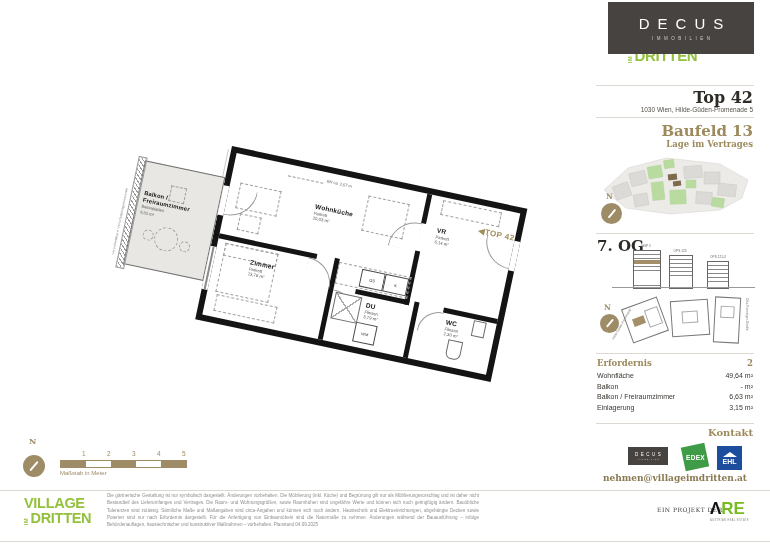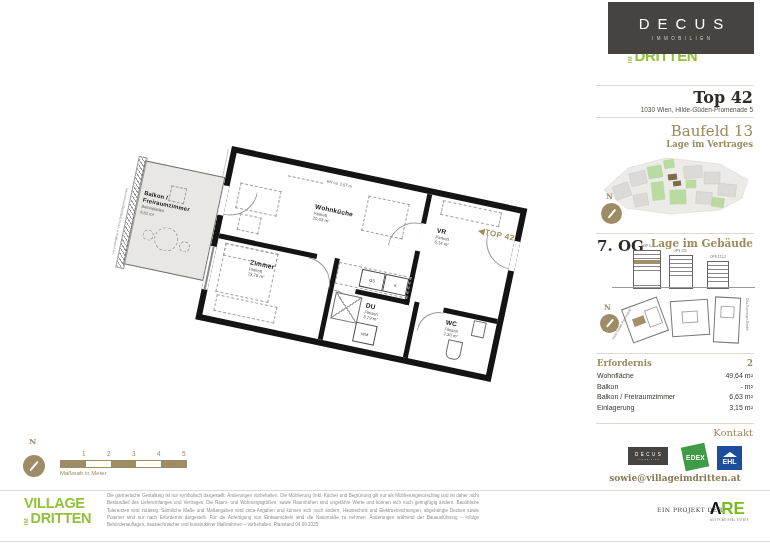--- a/index.html
+++ b/index.html
@@ -191,21 +191,21 @@
   <div class="decus-box">
     <div class="decus-name">DECUS</div>
     <div class="decus-sub">IMMOBILIEN</div>
   </div>
 
   <div class="side-hr" style="top:85px;"></div>
   <div class="abs serif" style="left:597px;top:88px;width:156px;text-align:right;font-size:16px;font-weight:bold;">Top 42</div>
   <div class="abs" style="left:597px;top:106px;width:156px;text-align:right;font-size:6.5px;color:#55514b;">1030 Wien, Hilde-Güden-Promenade 5</div>
 
   <div class="side-hr" style="top:117px;"></div>
-  <div class="abs serif gold" style="left:597px;top:122px;width:156px;text-align:right;font-size:15px;font-weight:normal;">Baufeld 13</div>
+  <div class="abs serif gold" style="left:597px;top:122px;width:156px;text-align:right;font-size:15px;font-weight:bold;">Baufeld 13</div>
   <div class="abs serif gold" style="left:597px;top:139px;width:156px;text-align:right;font-size:8.5px;font-weight:bold;">Lage im Vertrages</div>
 
   <svg class="abs" style="left:600px;top:150px;" width="152" height="80" viewBox="0 0 152 80">
     <path d="M4,40 L28,18 L66,8 L120,14 L148,30 L142,48 L120,60 L70,64 L26,58 Z" fill="#ecebe8" stroke="#d8d6d2" stroke-width="0.6"></path>
     <g fill="#dbdad6" stroke="#c9c7c2" stroke-width="0.5">
       <rect x="14" y="34" width="16" height="14" transform="rotate(-20 22 41)"></rect>
       <rect x="30" y="22" width="16" height="13" transform="rotate(-14 38 28)"></rect>
       <rect x="84" y="16" width="18" height="12" transform="rotate(-4 93 22)"></rect>
       <rect x="104" y="22" width="16" height="12"></rect>
       <rect x="118" y="34" width="18" height="12" transform="rotate(6 127 40)"></rect>
@@ -225,21 +225,20 @@
       <rect x="73" y="31" width="8" height="5" transform="rotate(-6 77 33)"></rect>
     </g>
   </svg>
   <div class="abs nlbl" style="left:606px;top:192px;font-size:7.5px;">N</div>
   <div class="abs compass" style="left:601px;top:203px;width:21px;height:21px;">
     <div class="needle" style="left:9.5px;top:4.5px;height:11px;transform:rotate(40deg);"></div>
   </div>
 
   <div class="side-hr" style="top:233px;"></div>
   <div class="abs serif" style="left:597px;top:237px;font-size:15px;font-weight:bold;">7. OG</div>
-  <div class="abs serif gold" style="left:597px;top:237px;width:156px;text-align:right;font-size:10.5px;font-weight:bold;">Lage im Gebäude</div>
 
   <div class="bldg-lbl" style="left:633px;top:244px;width:26px;">HGP 5</div>
   <div class="bldg" style="left:633px;top:250px;width:26px;height:37px;">
     <div class="abs" style="left:0;top:9px;width:100%;height:3.5px;background:#a3906a;"></div>
   </div>
   <div class="bldg-lbl" style="left:669px;top:249px;width:22px;">OPS 123</div>
   <div class="bldg" style="left:669px;top:255px;width:22px;height:32px;"></div>
   <div class="bldg-lbl" style="left:707px;top:255px;width:22px;">OPS 121-3</div>
   <div class="bldg" style="left:707px;top:261px;width:20px;height:26px;"></div>
   <div class="abs" style="left:612px;top:287px;width:143px;border-top:1px solid #999;"></div>
@@ -278,34 +277,34 @@
   <div class="trow" style="top:393px;">
     <span class="tlabel">Balkon / Freiraumzimmer</span>
     <span class="tval">6,63 m²</span>
   </div>
   <div class="trow" style="top:403.5px;">
     <span class="tlabel">Einlagerung</span>
     <span class="tval">3,15 m²</span>
   </div>
 
   <div class="side-hr" style="top:423px;"></div>
-  <div class="abs serif gold" style="left:597px;top:427px;width:156px;text-align:right;font-size:10px;font-weight:normal;">Kontakt</div>
+  <div class="abs serif gold" style="left:597px;top:427px;width:156px;text-align:right;font-size:10px;font-weight:bold;">Kontakt</div>
 
   <div class="abs" style="left:628px;top:447px;width:40px;height:18px;background:#474340;display:flex;flex-direction:column;align-items:center;justify-content:center;">
     <div style="color:#fff;font-size:4.5px;letter-spacing:2.5px;text-indent:2.5px;">DECUS</div>
     <div style="color:#cfccc7;font-size:1.8px;letter-spacing:1.2px;text-indent:1.2px;margin-top:1.5px;">IMMOBILIEN</div>
   </div>
   <div class="logo-edex">
     <span style="color:#fff;font-weight:bold;font-size:6.5px;transform:rotate(12deg);letter-spacing:.3px;">EDEX</span>
   </div>
   <div class="logo-ehl">
     <div class="roof"></div>
     <span style="color:#fff;font-weight:bold;font-size:7px;margin-top:1px;">EHL</span>
   </div>
-  <div class="abs serif" style="left:597px;top:473px;width:156px;text-align:center;font-size:9px;font-weight:bold;color:#8a7a52;">sowie@villageimdritten.at</div>
+  <div class="abs serif" style="left:597px;top:473px;width:156px;text-align:center;font-size:9px;font-weight:bold;color:#8a7a52;">nehmen@villageimdritten.at</div>
 
   <div class="hr" style="left:0;top:490px;width:770px;"></div>
 
   <div class="abs village" style="left:24px;top:496px;">
     <div style="font-size:14.5px;letter-spacing:-.3px;">VILLAGE</div>
     <div class="v-row">
         <span class="v-im">IM</span>
       <span style="font-size:14.5px;letter-spacing:-.3px;">DRITTEN</span>
       </div>
   </div>

